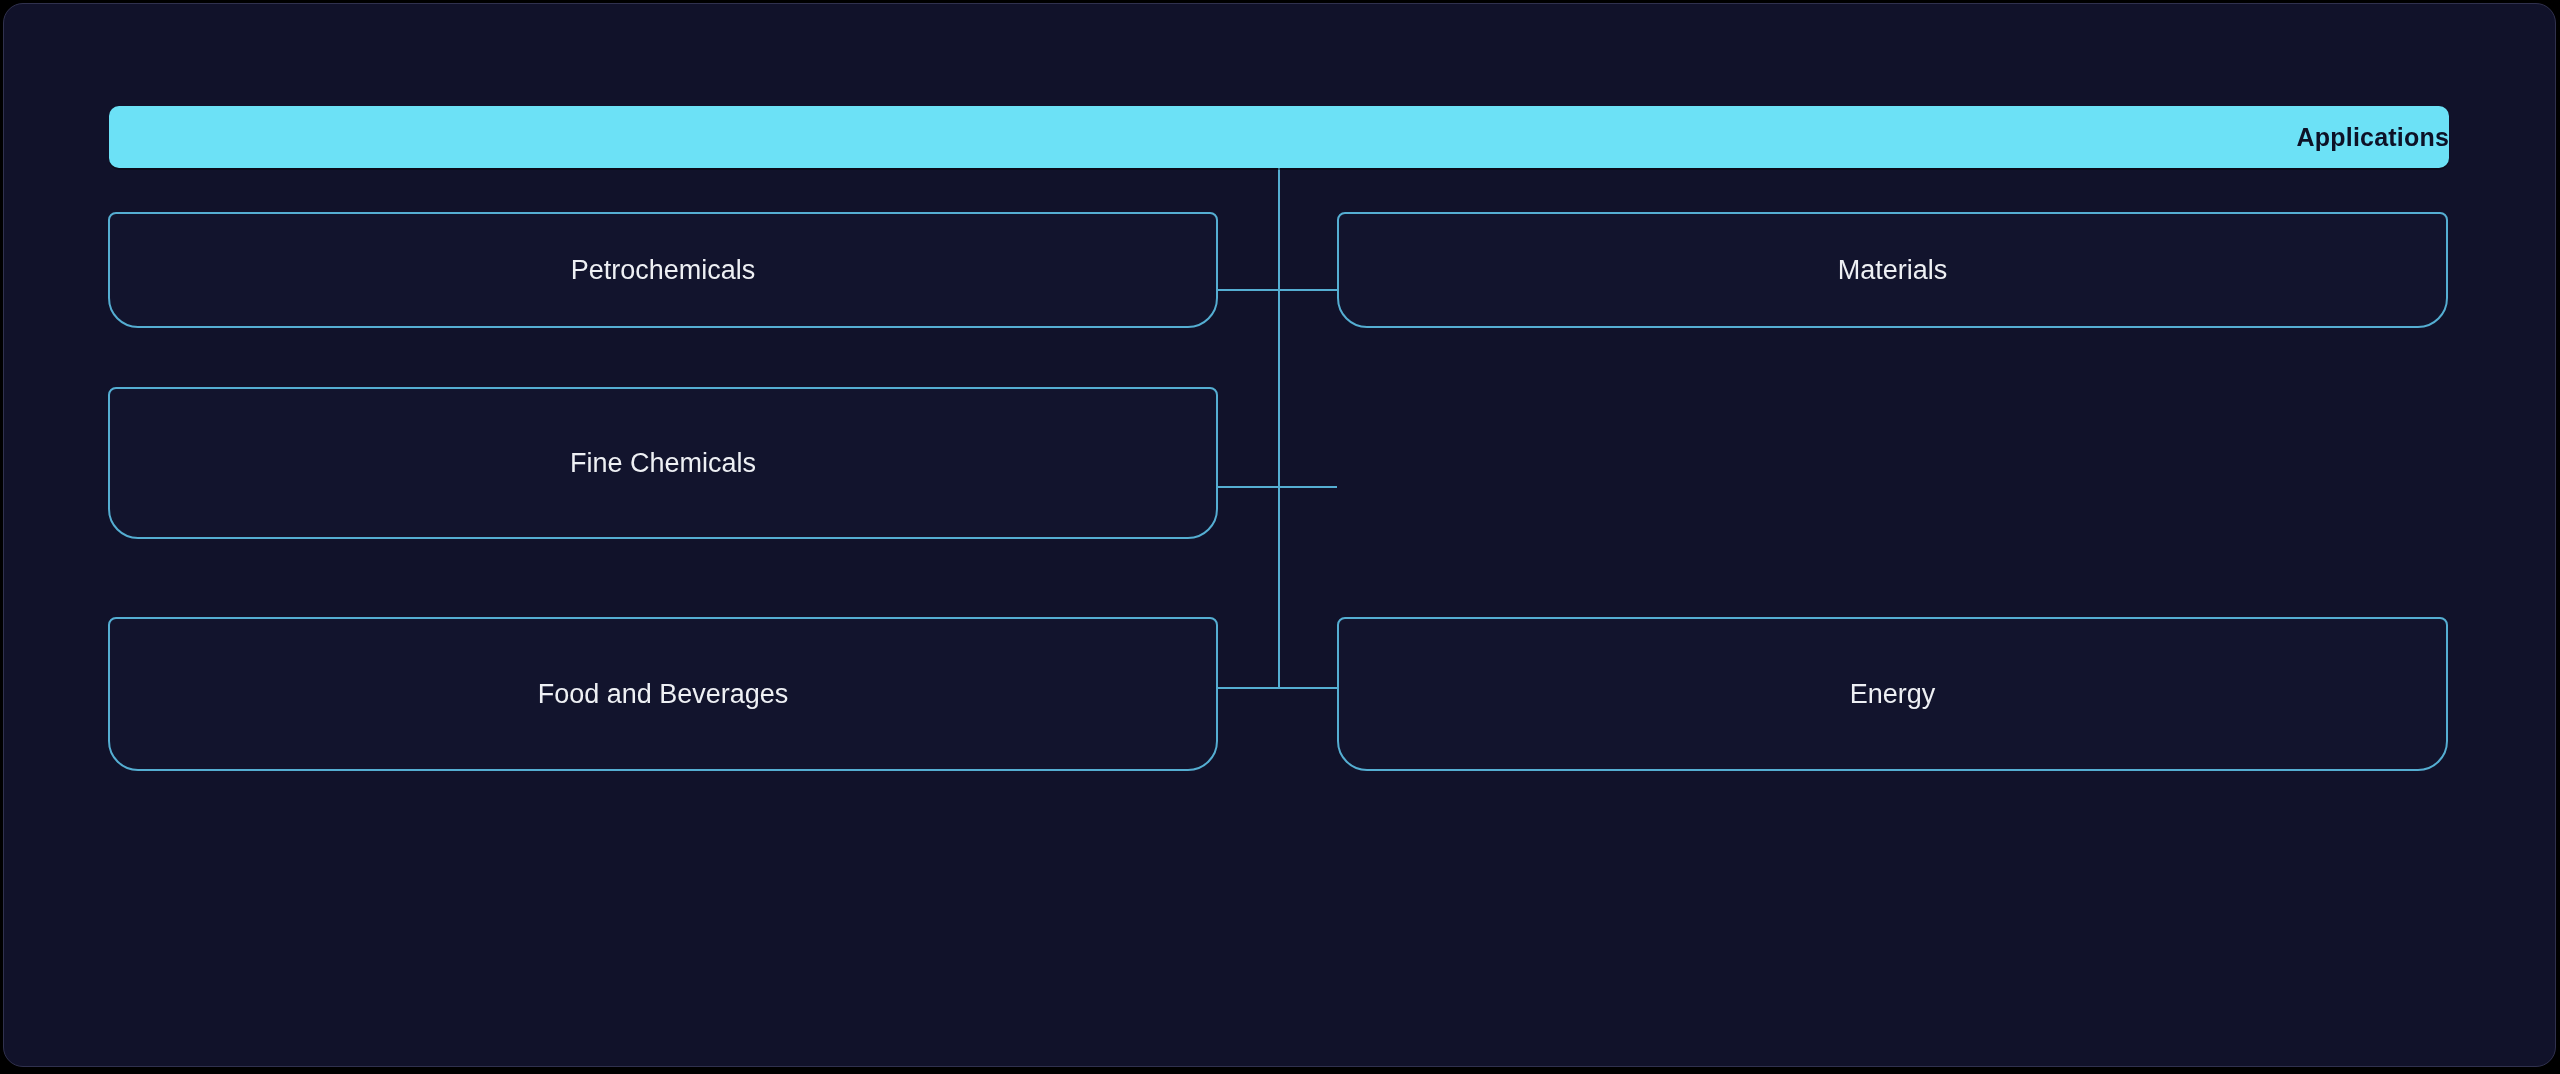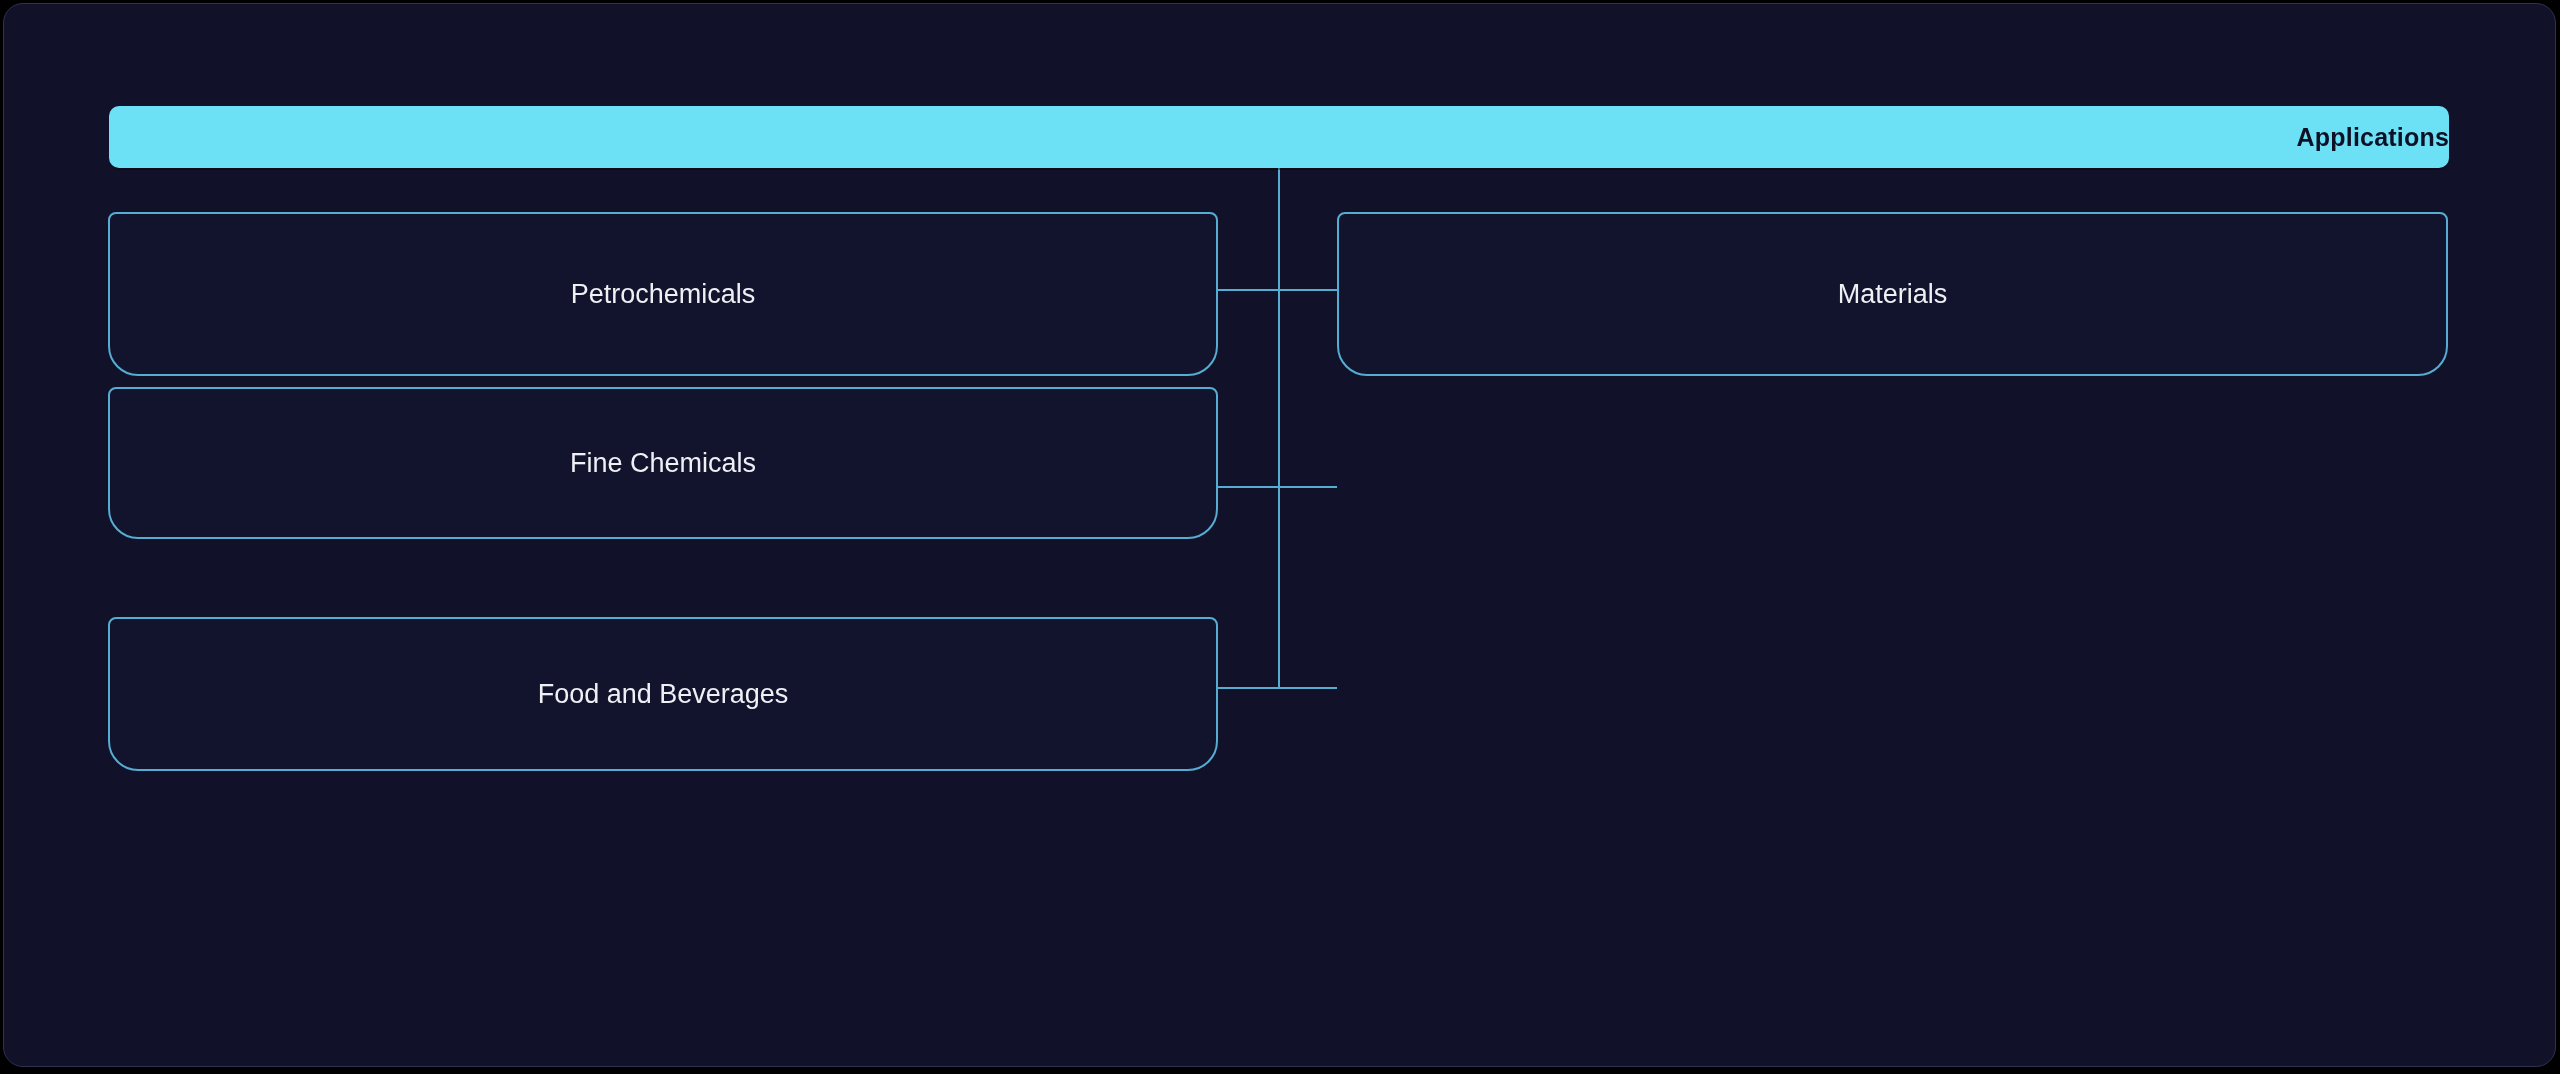--- a/index.html
+++ b/index.html
@@ -49,21 +49,21 @@
   .child {
     border: 2px solid var(--node-border, #55aed2);
     border-radius: 8px 8px 30px 30px;
     background: rgba(120, 180, 230, 0.015);
     color: var(--node-text, #eef0f4);
     font-size: 27px;
     font-weight: 400;
   }
   .col-left  { left: 104px;  width: 1110px; }
   .col-right { left: 1333px; width: 1111px; align-items: center; }
-  .row-1 { top: 208px; height: 164px; }
+  .row-1 { top: 208px; height: 116px; }
   .row-2 { top: 383px; height: 152px; }
   .row-3 { top: 613px; height: 154px; }
 
   .vline {
     position: absolute;
     left: 1274px;
     top: 164px;
     width: 2px;
     height: 521px;
     background: var(--connector, #55aed2);
@@ -104,15 +104,18 @@
 
     <div class="node child col-left row-2">
       <span>Fine Chemicals</span>
     </div>
 
 
     <div class="node child col-left row-3">
       <span>Food and Beverages</span>
     </div>
 
+    <div class="node child col-right row-3">
+      <span>Energy</span>
+    </div>
 
   </div>
 </div>
 
 </body></html>

